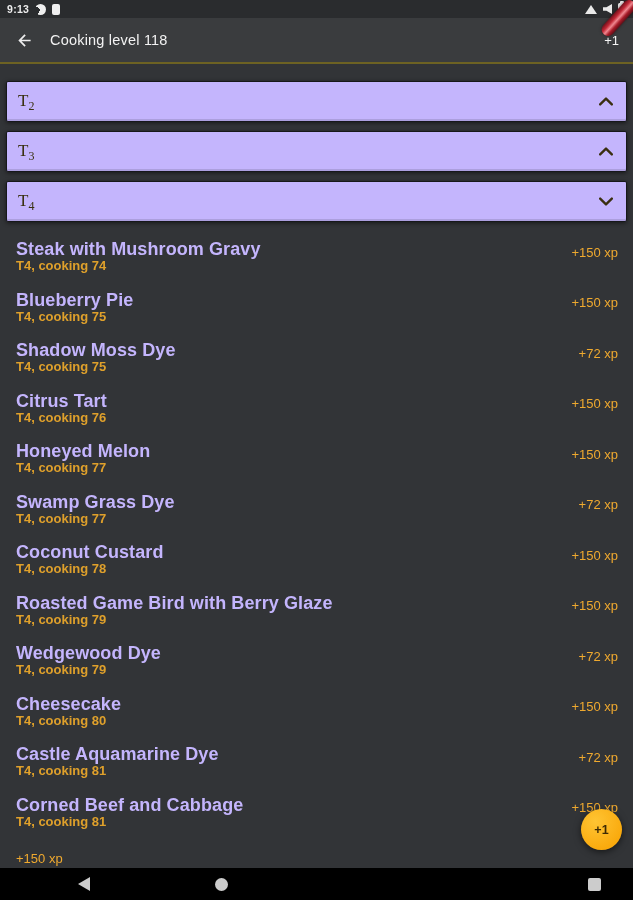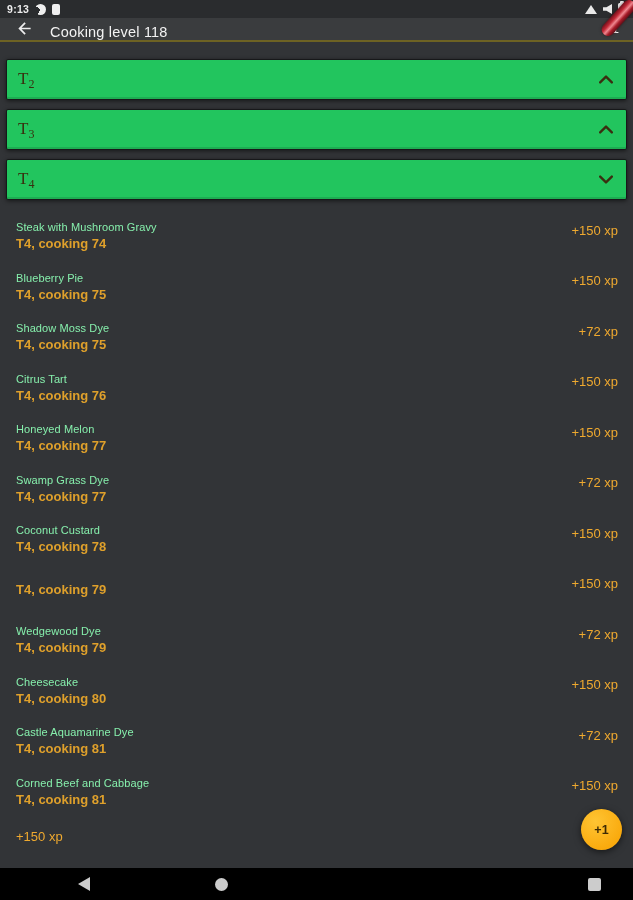--- a/index.html
+++ b/index.html
@@ -28,48 +28,48 @@
     border-radius:1px 1px 0 0;}
   
   .red-stripe{
     position:absolute;left:612px;top:-4px;width:13px;height:44px;z-index:40;
     transform:rotate(42deg);border-radius:7px;
     background:linear-gradient(90deg,#6e0f1a,#c22836 30%,#ef8890 52%,#a81c29 75%,#5f0c16);
     box-shadow:0 0 3px rgba(40,0,0,.6);
   }
   
   .app-bar{
-    height:24px;background:#3a3c3e;flex:0 0 auto;display:flex;align-items:flex-end;
+    height:46px;background:#3a3c3e;flex:0 0 auto;display:flex;align-items:center;
     padding:0 10px 0 12px;border-bottom:2px solid #6d6223;box-sizing:border-box;
   }
   .back-btn{display:flex;align-items:center;justify-content:center;width:24px;height:24px;cursor:pointer;}
   .ab-title{color:#f2f2f2;font-size:14.5px;margin-left:14px;letter-spacing:.2px;}
   .ab-action{margin-left:auto;color:#f5f5f5;font-size:13px;padding:4px 4px;cursor:pointer;}
   
   .content{position:relative;flex:1 1 auto;overflow:hidden;background:#323437;}
   #accordion{padding:17px 6px 0;}
   .section{
-    height:41px;margin-bottom:9px;background:#22c55e;border:1px solid #17181a;border-radius:2px;
+    height:41px;margin-bottom:9px;background:#c4b5fd;border:1px solid #17181a;border-radius:2px;
     display:flex;align-items:center;justify-content:space-between;padding:0 13px 0 11px;
     box-sizing:border-box;cursor:pointer;
     box-shadow:0 1px 4px rgba(0,0,0,.55), inset 0 -2px 0 rgba(0,0,0,.12);
   }
   .tier-label{font-family:"Liberation Serif","DejaVu Serif",serif;color:#39300f;
     font-size:17px;line-height:1;}
   .tier-label sub{font-size:12px;vertical-align:-4px;}
   .chev{display:block;}
   .chev.down{transform:rotate(180deg);}
   
   #recipe-list{padding:0;}
   .recipe-row{
     height:50.5px;display:flex;align-items:center;justify-content:space-between;
     padding:0 15px 0 16px;box-sizing:border-box;cursor:pointer;
   }
   .r-text{padding-top:2px;}
-  .r-name{color:#86efac;font-size:11px;line-height:15px;font-weight:400;letter-spacing:.1px;}
+  .r-name{color:#c4b5fd;font-size:18px;line-height:15px;font-weight:700;letter-spacing:.1px;}
   .r-detail{color:#dfa02b;font-size:13px;line-height:13px;margin-top:2px;font-weight:600;}
   .r-xp{color:#efa92f;font-size:13px;font-weight:400;white-space:nowrap;margin-top:-8px;}
   
   .fab{
     position:absolute;right:11px;bottom:18px;width:41px;height:41px;border-radius:50%;
     border:none;z-index:20;cursor:pointer;
     background:radial-gradient(circle at 35% 30%,#ffc433,#f9a90c 75%);
     color:#3d2a05;font-weight:bold;font-size:12.5px;
     font-family:"Liberation Sans","DejaVu Sans",sans-serif;
     box-shadow:0 2px 7px rgba(0,0,0,.55);
@@ -188,20 +188,21 @@
   <div class="recipe-row">
     <div class="r-text">
       <div class="r-name">Coconut Custard</div>
       <div class="r-detail">T4, cooking 78</div>
     </div>
     <div class="r-xp">+150 xp</div>
   </div>
 
   <div class="recipe-row">
     <div class="r-text">
+      <div class="r-name">Roasted Game Bird with Berry Glaze</div>
       <div class="r-detail">T4, cooking 79</div>
     </div>
     <div class="r-xp">+150 xp</div>
   </div>
 
   <div class="recipe-row">
     <div class="r-text">
       <div class="r-name">Wedgewood Dye</div>
       <div class="r-detail">T4, cooking 79</div>
     </div>

